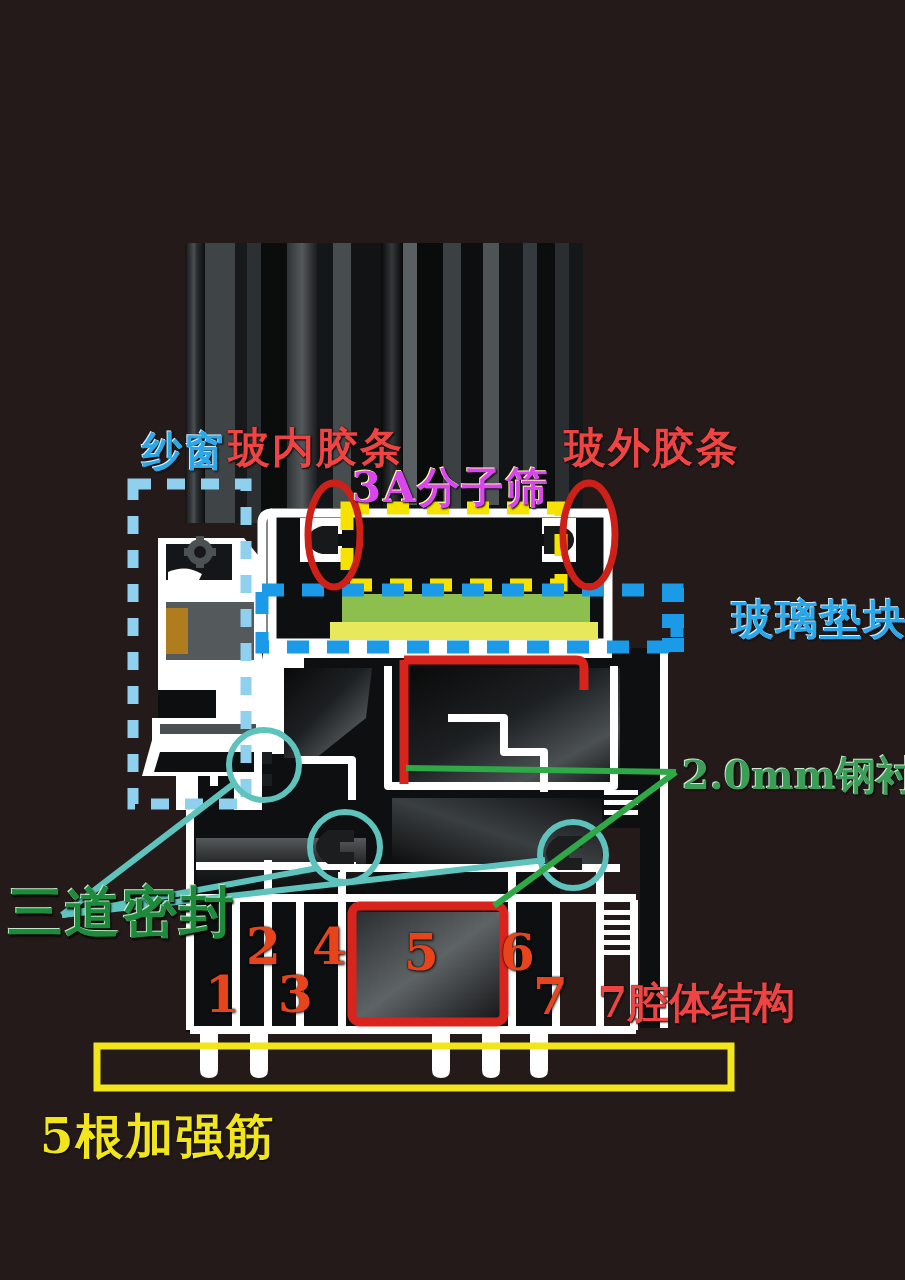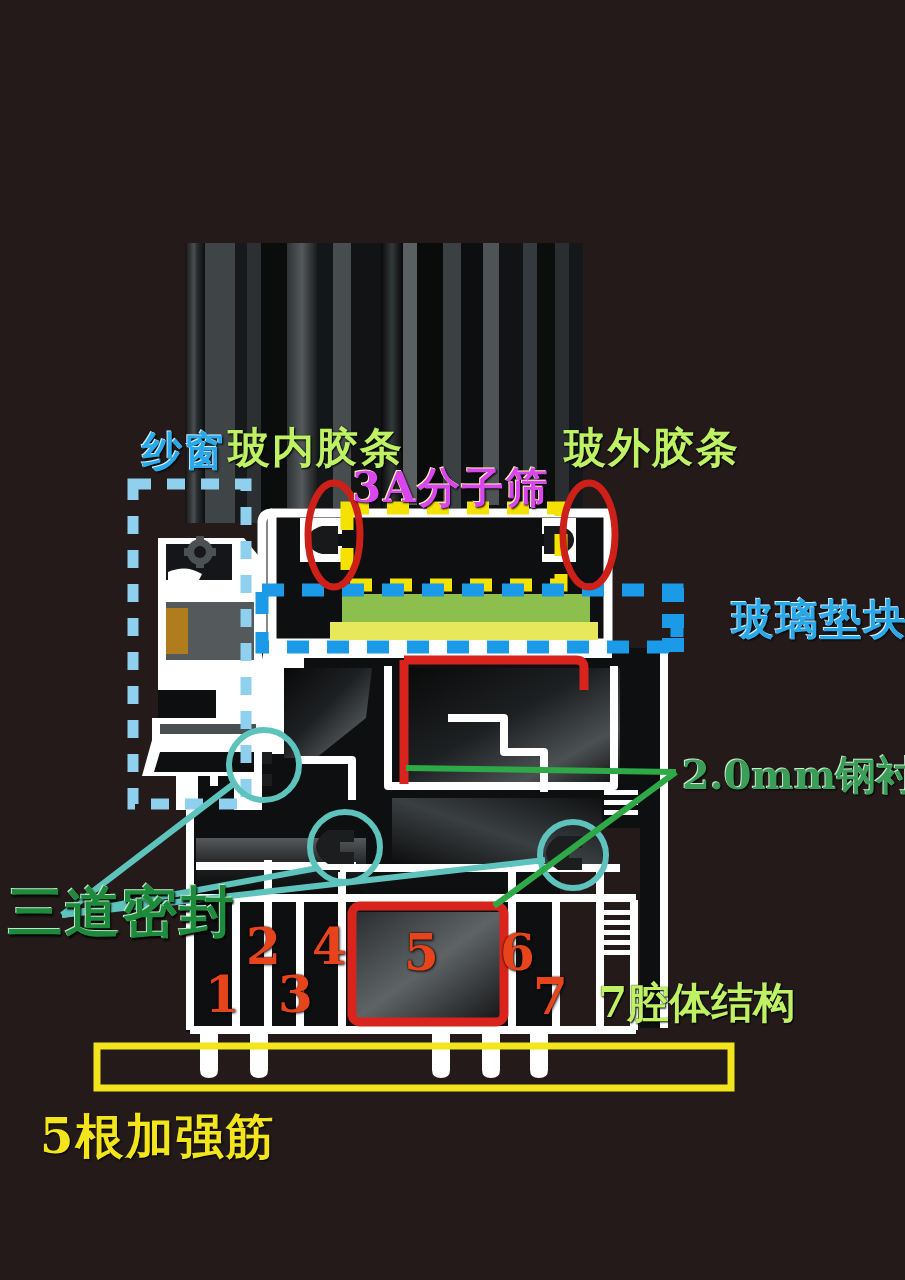--- a/index.html
+++ b/index.html
@@ -9,21 +9,21 @@
   }
   #stage{position:absolute;left:0;top:0;width:905px;height:1004px;background:#231a19;padding-left:24px;}
   #stage svg{position:absolute;left:0;top:0;}
 
   
   .lbl{
     position:absolute;white-space:nowrap;
     font-family:"DejaVu Serif","Liberation Serif",serif;
     font-weight:700;letter-spacing:2px;pointer-events:none;
   }
-  .lbl-orange{color:#bef264;text-shadow:0 0 1px #000,1px 1px 2px #000;text-align:center;}
+  .lbl-orange{color:#ef4444;text-shadow:0 0 1px #000,1px 1px 2px #000;text-align:center;}
   .lbl-cyan{color:#2aa8e8;text-shadow:-1px -1px 0 #cfeeff,1px 1px 2px #000;}
   .lbl-yellow{color:#d946ef;text-shadow:-1px -1px 0 #fff6a8,1px 1px 2px #000;}
   .lbl-green{color:#1e8a3c;text-shadow:-1px -1px 0 #bfe8c8,1px 2px 2px #000;}
   .lbl-greenpale{color:#3b9e57;text-shadow:-1px -1px 0 #cfe9d6,1px 1px 2px #000;}
   .lbl-yellowsolid{color:#f2e51c;text-shadow:1px 1px 2px #000;}
 
   .num{
     position:absolute;color:#e8441c;
     font-family:"DejaVu Serif","Liberation Serif",serif;
     font-weight:700;font-size:50px;line-height:1;

